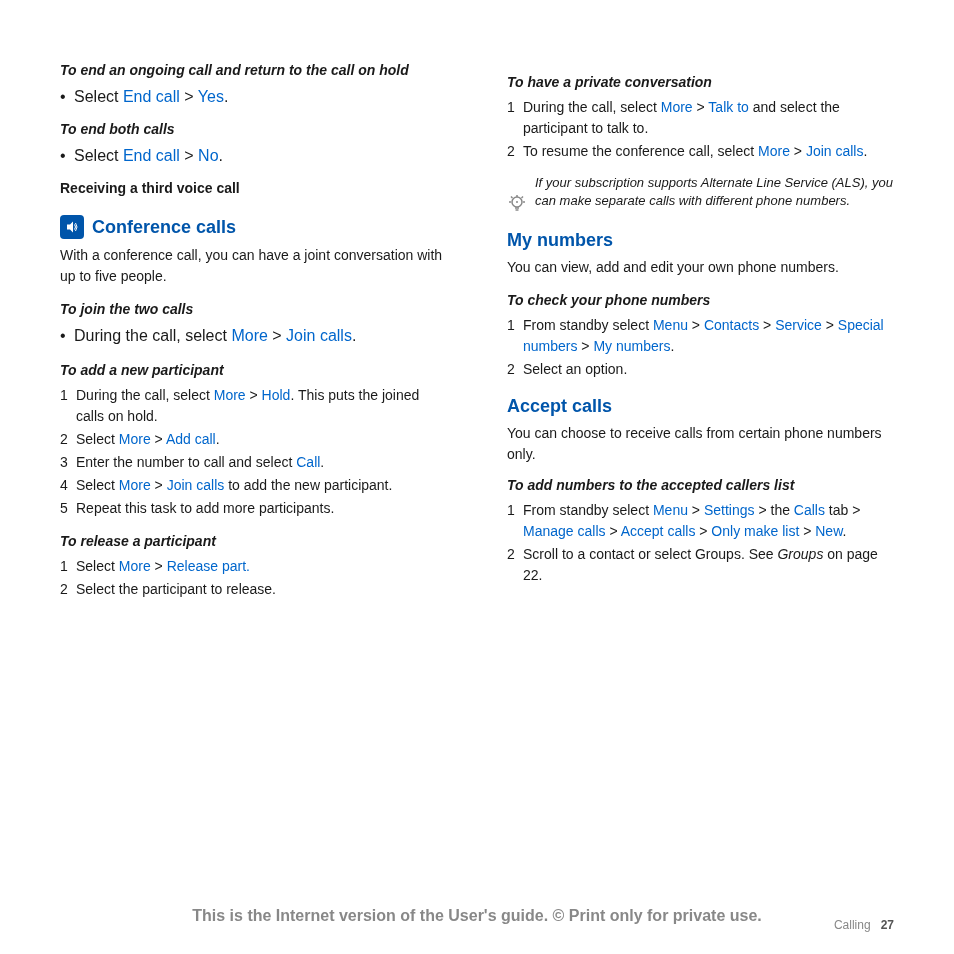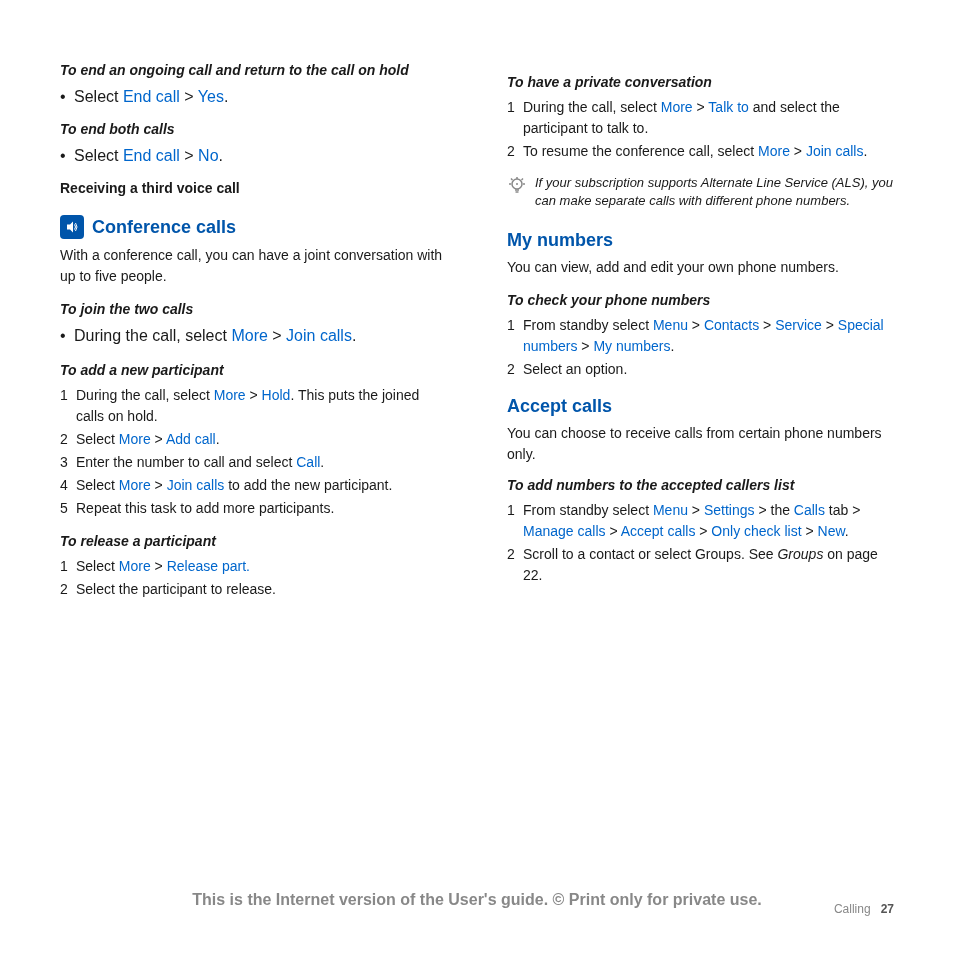--- a/index.html
+++ b/index.html
@@ -9,21 +9,21 @@
       background: #ffffff;
       font-family: Arial, Helvetica, sans-serif;
       font-size: 14px;
       color: #1a1a1a;
       overflow: hidden;
       position: relative;
     }
     .page {
       width: 954px;
       height: 954px;
-      padding: 60px 60px 38px 60px;
+      padding: 60px 60px 22px 60px;
       display: flex;
       flex-direction: column;
     }
     .two-col {
       display: flex;
       flex: 1;
       gap: 40px;
     }
     .col-left {
       flex: 1;
@@ -62,21 +62,21 @@
     ul li { font-size: 16px; line-height: 1.5; padding-left: 14px; position: relative; }
     ul li::before { content: "•"; position: absolute; left: 0; }
     ol { list-style: none; padding-left: 0; counter-reset: item; }
     ol li { font-size: 14px; line-height: 1.5; padding-left: 16px; position: relative; margin-bottom: 2px; }
     ol li::before { counter-increment: item; content: counter(item); position: absolute; left: 0; }
     .note-box {
       display: flex;
       gap: 8px;
       margin-top: 12px;
       margin-bottom: 8px;
-      align-items: flex-start;
+      align-items: flex-end;
     }
     .note-icon {
       width: 20px;
       height: 20px;
       flex-shrink: 0;
       margin-top: 2px;
     }
     .note-text { font-size: 13px; font-style: italic; line-height: 1.4; color: #1a1a1a; }
     .section-gap { margin-top: 16px; }
     .top-section {
@@ -186,21 +186,21 @@
         </ol>
       </div>
 
       <div class="section-gap">
         <div class="section-heading">
           <span>Accept calls</span>
         </div>
         <p>You can choose to receive calls from certain phone numbers only.</p>
         <p class="bold-italic" style="margin-top:10px;">To add numbers to the accepted callers list</p>
         <ol>
-          <li>From standby select <a>Menu</a> &gt; <a>Settings</a> &gt; the <a>Calls</a> tab &gt; <a>Manage calls</a> &gt; <a>Accept calls</a> &gt; <a>Only check list</a> &gt; <a>New</a>.</li>
+          <li>From standby select <a>Menu</a> &gt; <a>Settings</a> &gt; the <a>Calls</a> tab &gt; <a>Manage calls</a> &gt; <a>Accept calls</a> &gt; <a>Only make list</a> &gt; <a>New</a>.</li>
           <li>Scroll to a contact or select Groups. See <em>Groups</em> on page 22.</li>
         </ol>
       </div>
     </div>
   </div>
 
   <div style="margin-top: auto; padding-top: 20px; position: relative;">
     <div style="position: absolute; right: 0; bottom: 0; font-size: 12px; color: #555;">
       <span style="color:#888;">Calling</span>&nbsp;&nbsp;&nbsp;<span style="font-weight:bold;">27</span>
     </div>

